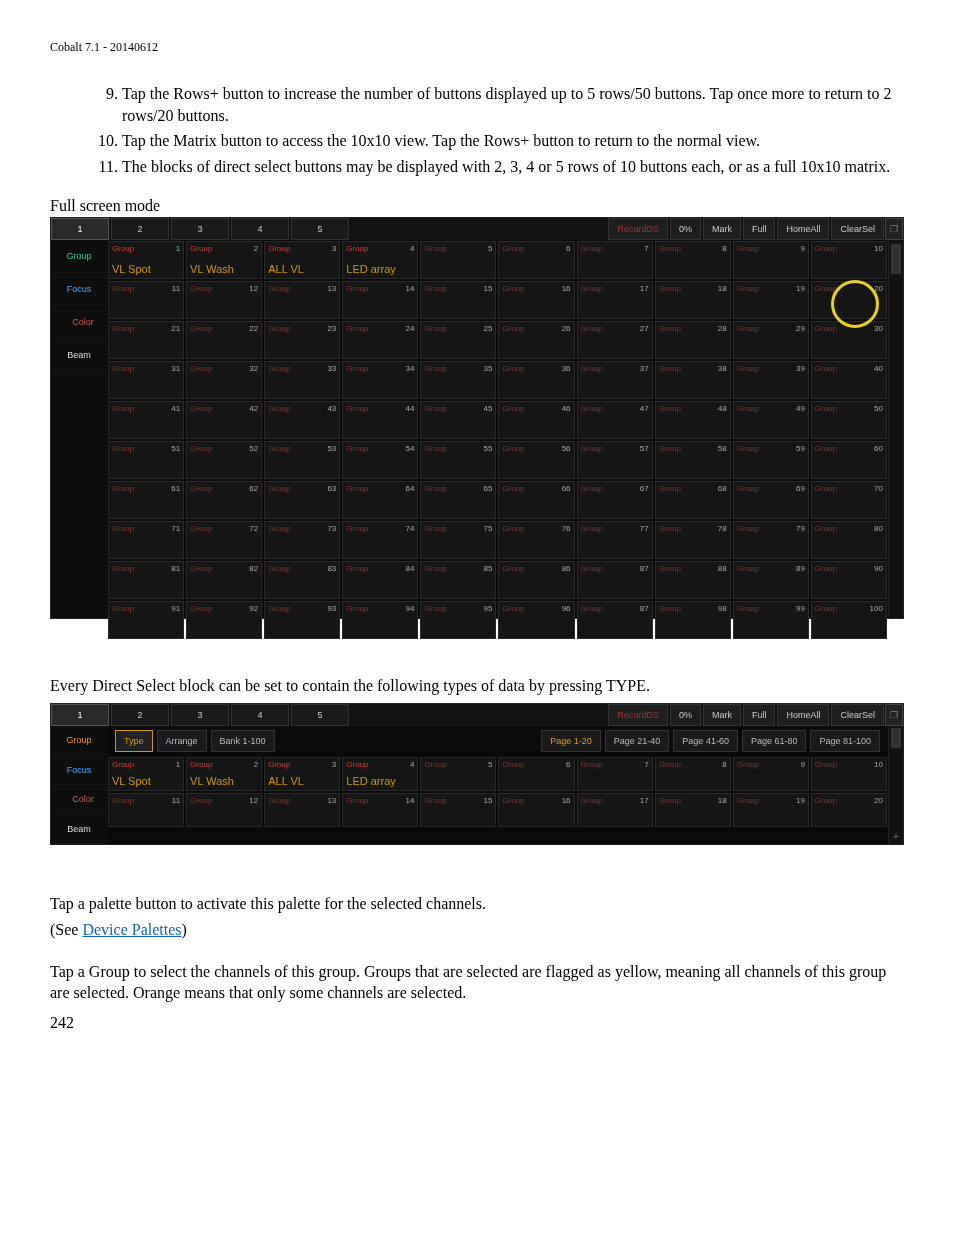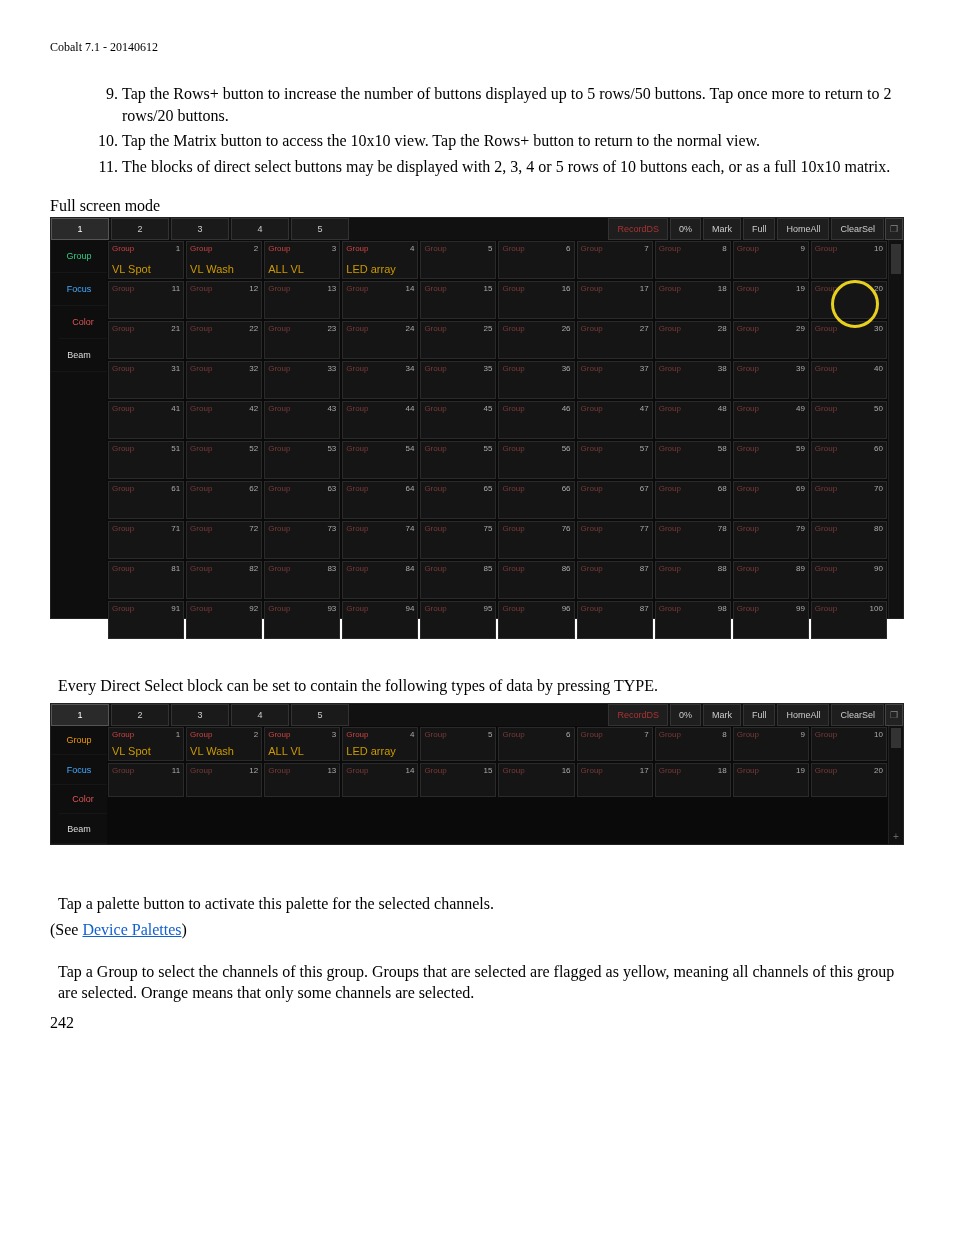--- a/index.html
+++ b/index.html
@@ -175,21 +175,21 @@
   .ss-pill.sel {
     background: #222;
     border-color: #c90;
     color: #c90;
   }
   .ss-pillrow {
     display: flex;
     padding: 2px 6px;
   }
   .plain-p {
-    margin: 22px 0 6px 8px;
+    margin: 22px 0 6px 0;
     line-height: 1.35;
   }
   a.link { color: #1060d0; text-decoration: underline; }
   .pagenum {
     text-align: left;
     margin-top: 10px;
   }
 </style>
 </head>
 <body>
@@ -680,20 +680,31 @@
   </div>
 
   <div class="ss-body" style="height:118px;">
     <div class="ss-sidebar">
       <div class="ss-side-item group sel" style="color:#e90;">Group</div>
       <div class="ss-side-item focus">Focus</div>
       <div class="ss-side-item color">Color</div>
       <div class="ss-side-item beam">Beam</div>
     </div>
     <div style="flex:1;display:flex;flex-direction:column;">
+      <div class="ss-pillrow">
+        <div class="ss-pill sel">Type</div>
+        <div class="ss-pill">Arrange</div>
+        <div class="ss-pill">Bank 1-100</div>
+        <div style="flex:1"></div>
+        <div class="ss-pill accent">Page 1-20</div>
+        <div class="ss-pill">Page 21-40</div>
+        <div class="ss-pill">Page 41-60</div>
+        <div class="ss-pill">Page 61-80</div>
+        <div class="ss-pill">Page 81-100</div>
+      </div>
       <div class="ss-grid" id="grid2" style="flex:1;">
           <div class="ss-row">
             <div class="ss-cell named" style="height: 32px;">
               <span class="label">Group</span>
               <span class="num">1</span>
               <span class="name">VL Spot</span>
             </div>
             <div class="ss-cell named" style="height: 32px;">
               <span class="label">Group</span>
               <span class="num">2</span>

